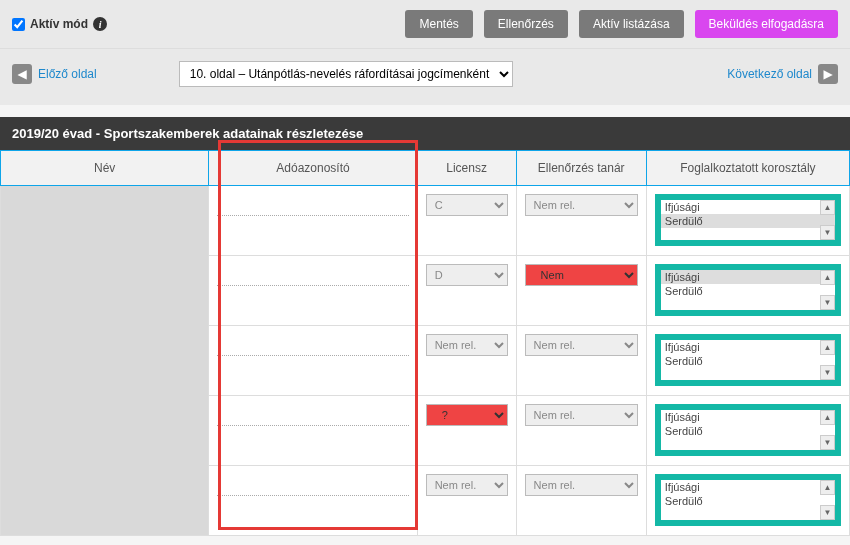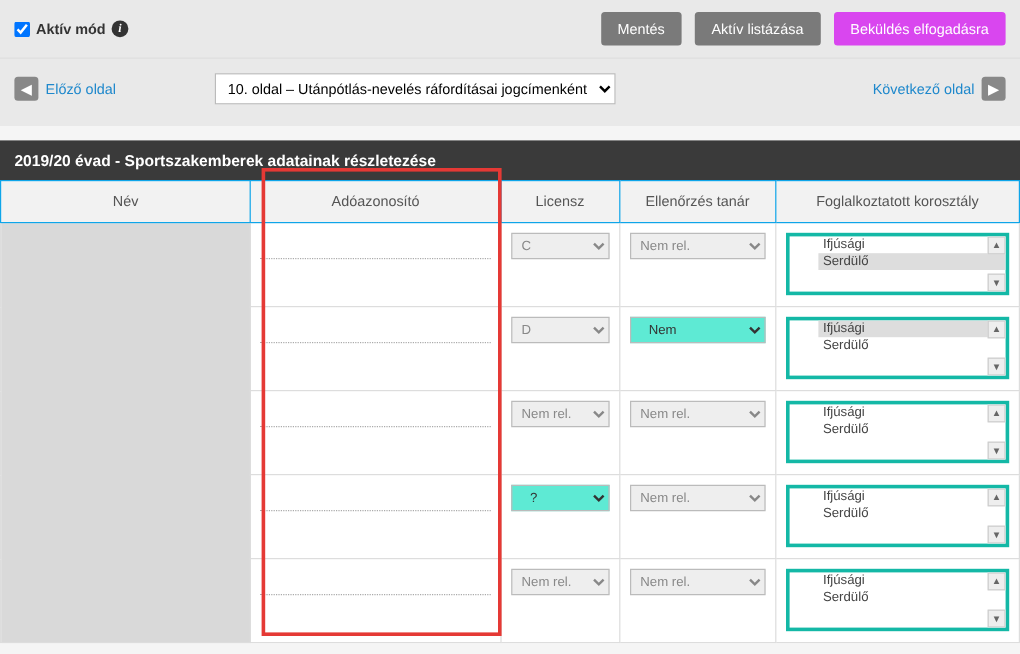--- a/index.html
+++ b/index.html
@@ -27,23 +27,23 @@
   .col-nev { width:200px; background:#d9d9d9; }
   .col-ado { width:200px; }
   .col-lic { width:95px; }
   .col-test { width:125px; }
   .col-fogl { width:195px; }
   .highlight-box { position:absolute; top:140px; left:218px; width:200px; height:390px; border:3px solid #e53935; pointer-events:none; z-index:50; }
 
   .dotted-input { border:none; border-bottom:1px dotted #aaa; width:100%; padding:3px 0; background:transparent; }
   
   .sel { width:100%; padding:3px 4px; border:1px solid #bbb; background:#eee; color:#888; font-size:11px;}
-  .sel-enabled { background:#5eead4; color:#333;padding-left:11px; }
+  .sel-enabled { background:#ef4444; color:#333;padding-left:11px; }
   
-  .listbox { border:3px solid #14b8a6; height:52px; overflow-y:auto; position:relative;padding-left:24px; }
+  .listbox { border:6px solid #14b8a6; height:52px; overflow-y:auto; position:relative; }
   .listbox-item { padding:1px 4px; font-size:11px; color:#444; }
   .listbox-item.sel-item { background:#ddd; }
   .scroll-arrows { position:absolute; right:0; top:0; bottom:0; width:15px; display:flex; flex-direction:column; justify-content:space-between;}
   .scroll-arrow { width:15px; height:15px; background:#eee; border:1px solid #ccc; display:flex; align-items:center; justify-content:center; font-size:8px; color:#666; cursor:pointer;}
   
   .nev-body { background:#d9d9d9; width:200px;}
   
   .wrap { position: relative; }
 </style>
 </head>
@@ -52,20 +52,21 @@
 <div class="wrap">
 
 <div class="toolbar">
   <label class="active-mode">
     <input type="checkbox" checked="" style="">
     <span>Aktív mód</span>
     <span class="info-icon">i</span>
   </label>
   <div class="toolbar-spacer"></div>
   <button class="btn btn-gray">Mentés</button>
+  <button class="btn btn-gray">Ellenőrzés</button>
   <button class="btn btn-gray">Aktív listázása</button>
   <button class="btn btn-green">Beküldés elfogadásra</button>
 </div>
 
 <div class="nav-row">
   <span class="nav-link">
     <span class="nav-arrow">◀</span>
     <span>Előző oldal</span>
   </span>
   <select class="page-select">

